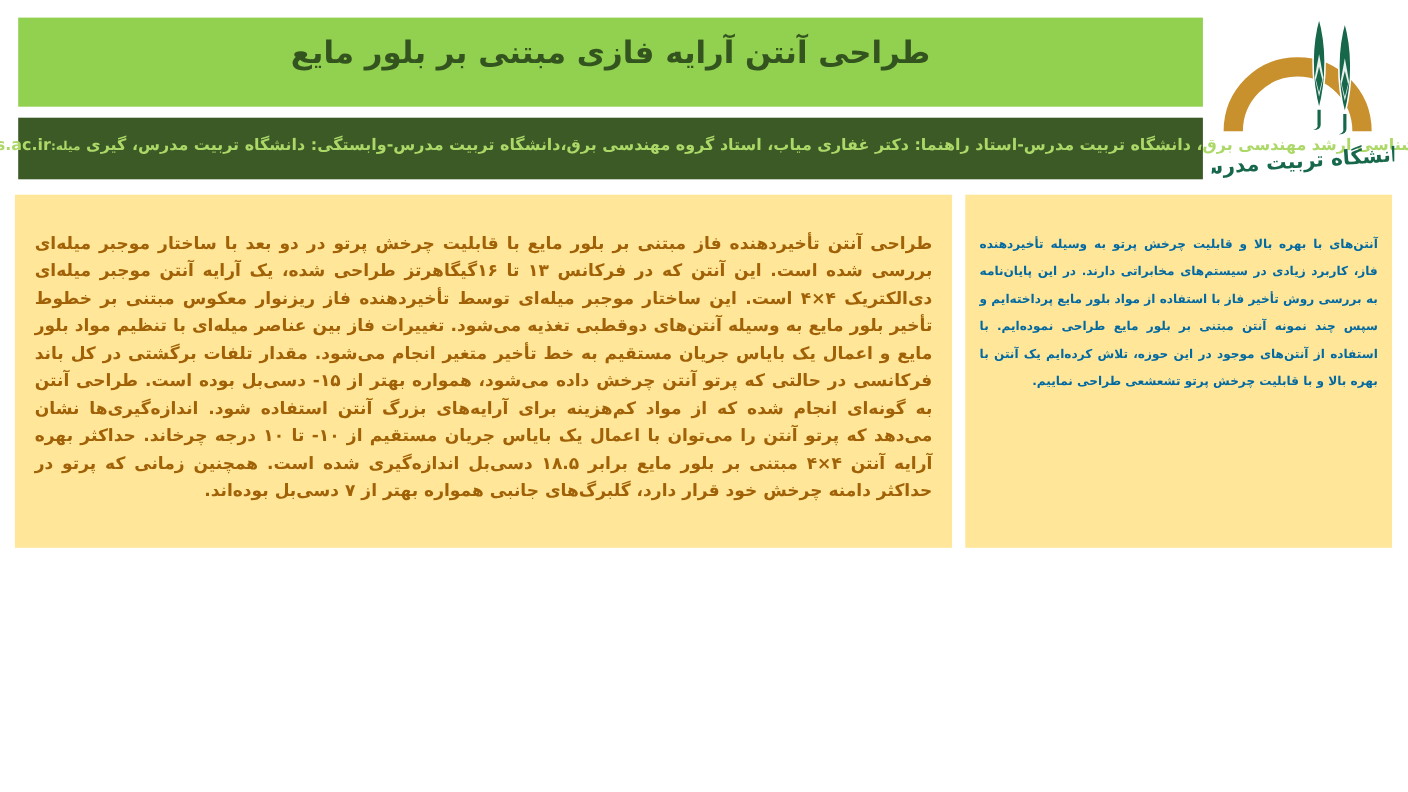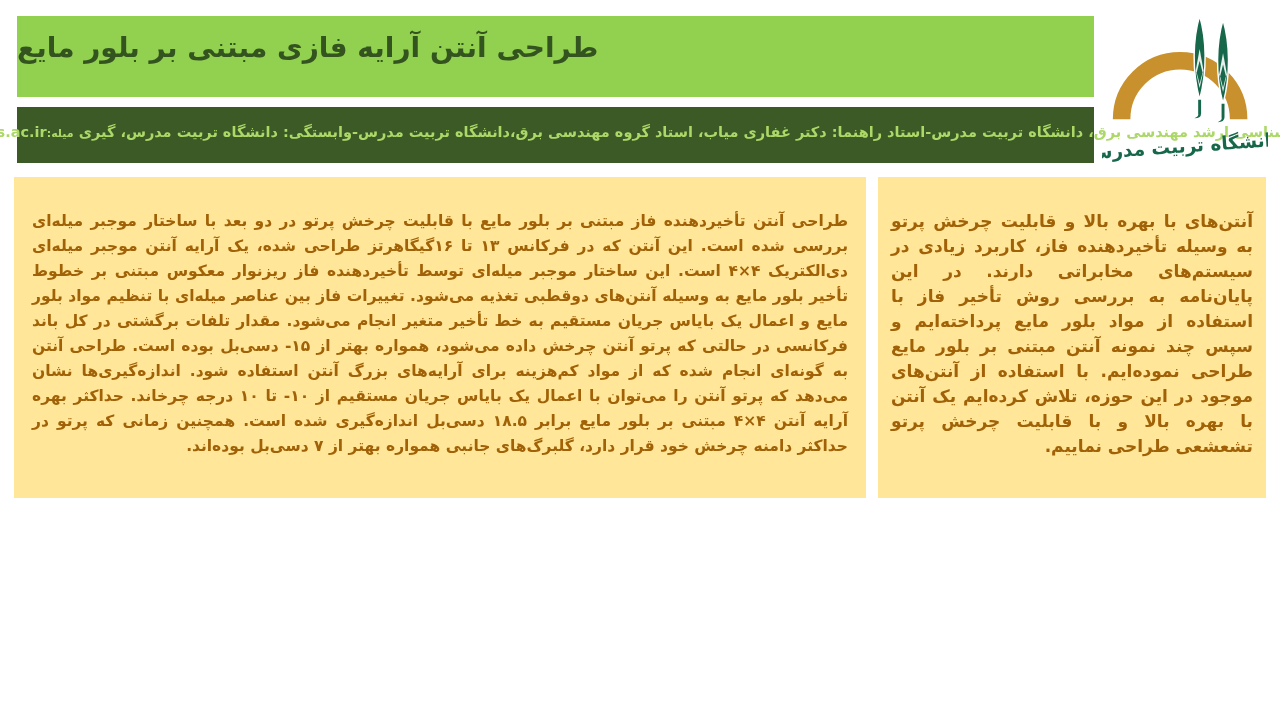--- a/index.html
+++ b/index.html
@@ -5,21 +5,21 @@
   * { margin:0; padding:0; box-sizing:border-box; }
   html,body { background:#fff; }
   body { font-family:"DejaVu Sans", sans-serif; }
   .stage{
     position:relative; width:1280px; height:720px; background:#ffffff;
     overflow:hidden; direction:rtl;
   }
   
   .title-bar{
     position:absolute; left:17px; top:16px; width:1077px; height:81px;
-    background:#92D050; display:flex; align-items:center; justify-content:flex-end;
+    background:#92D050; display:flex; align-items:center; justify-content:center;
   }
   .title-bar h1{
     color:#33531F; font-size:28px; font-weight:bold; letter-spacing:0;
     padding-bottom:18px;
   }
   
   .info-bar{
     position:absolute; left:17px; top:107px; width:1077px; height:56px;
     background:#3B5A26; color:#ACD868; font-weight:bold;
     display:flex; flex-direction:row; align-items:flex-start; justify-content:center;
@@ -42,21 +42,21 @@
     font-size:21px; display:flex; align-items:center; justify-content:center;
     padding-bottom:4px;
   }
   .panel-body{
     text-align:justify; font-weight:bold; direction:rtl;
   }
   .panel-results .panel-body{
     padding:32px 18px 0 18px; color:#a16207; font-size:15.5px; line-height:25px;
   }
   .panel-method .panel-body{
-    padding:32px 13px 0 13px; color:#a16207; font-size:17px; line-height:25px;
+    padding:32px 13px 0 13px; color:#0369a1; font-size:11px; line-height:25px;
   }
 </style>
 </head>
 <body>
 
 <div class="stage">
 
   <header class="title-bar">
     <h1>طراحی آنتن آرایه فازی مبتنی بر بلور مایع</h1>
   </header>

